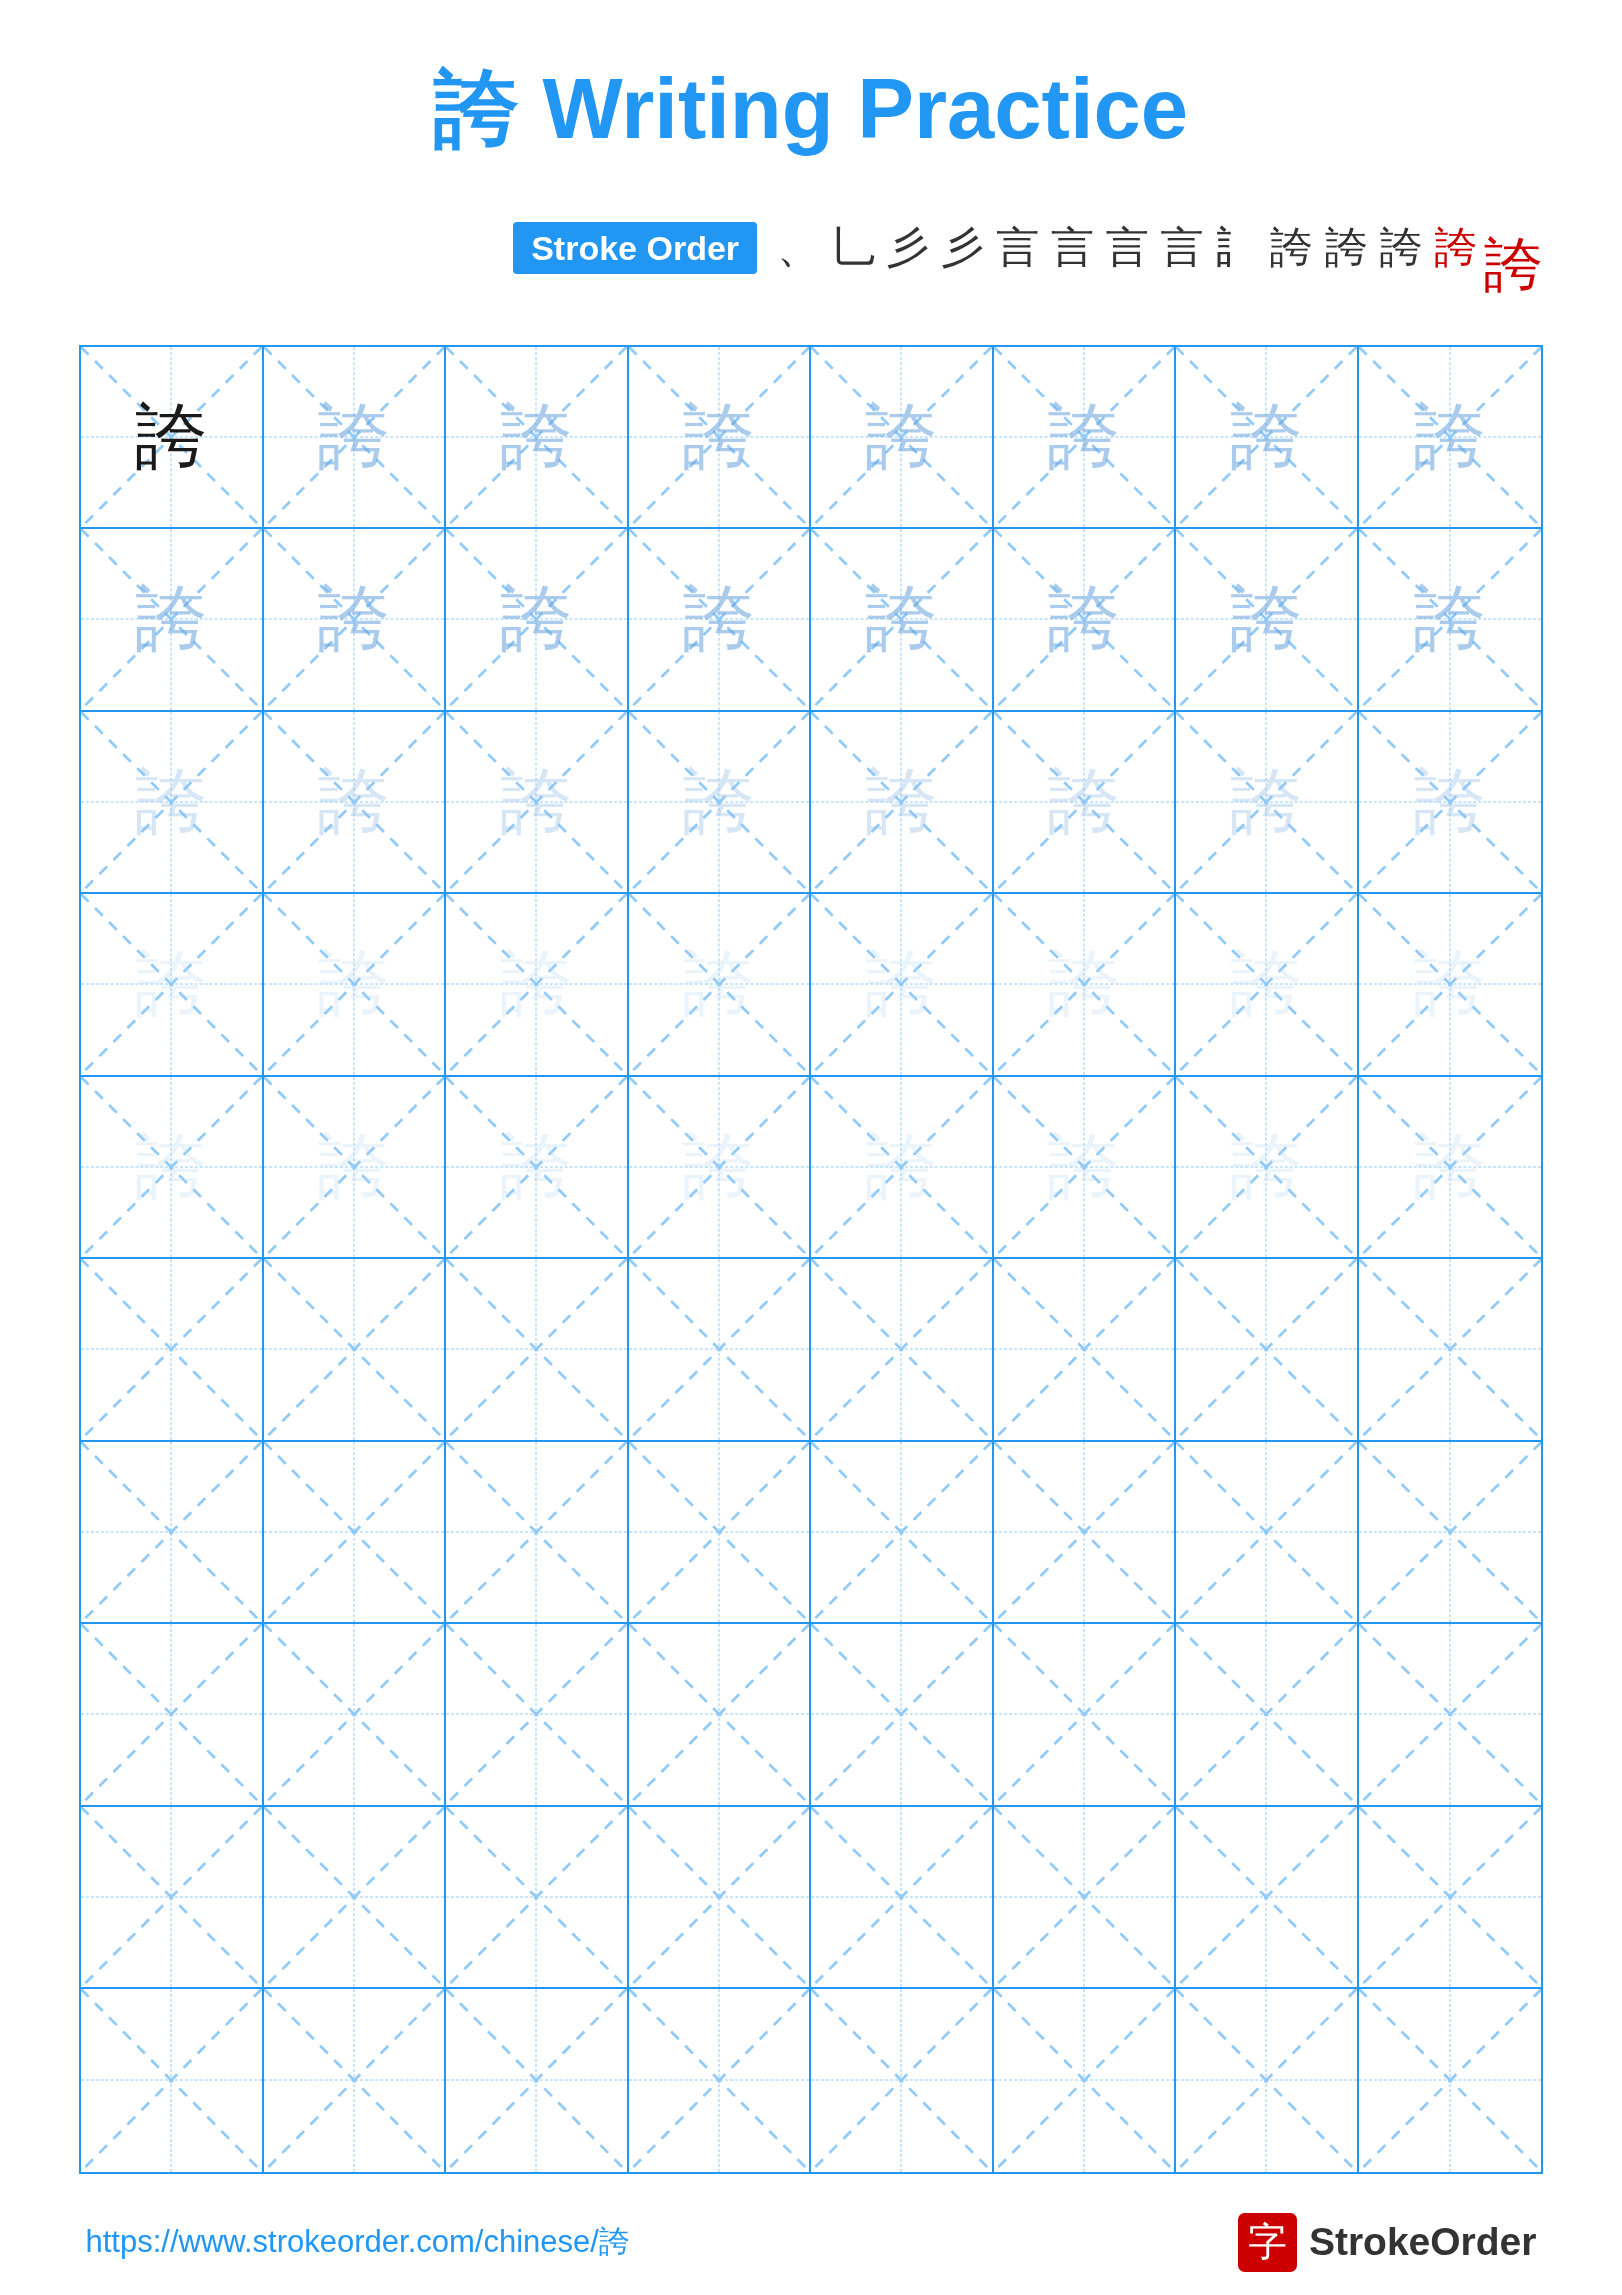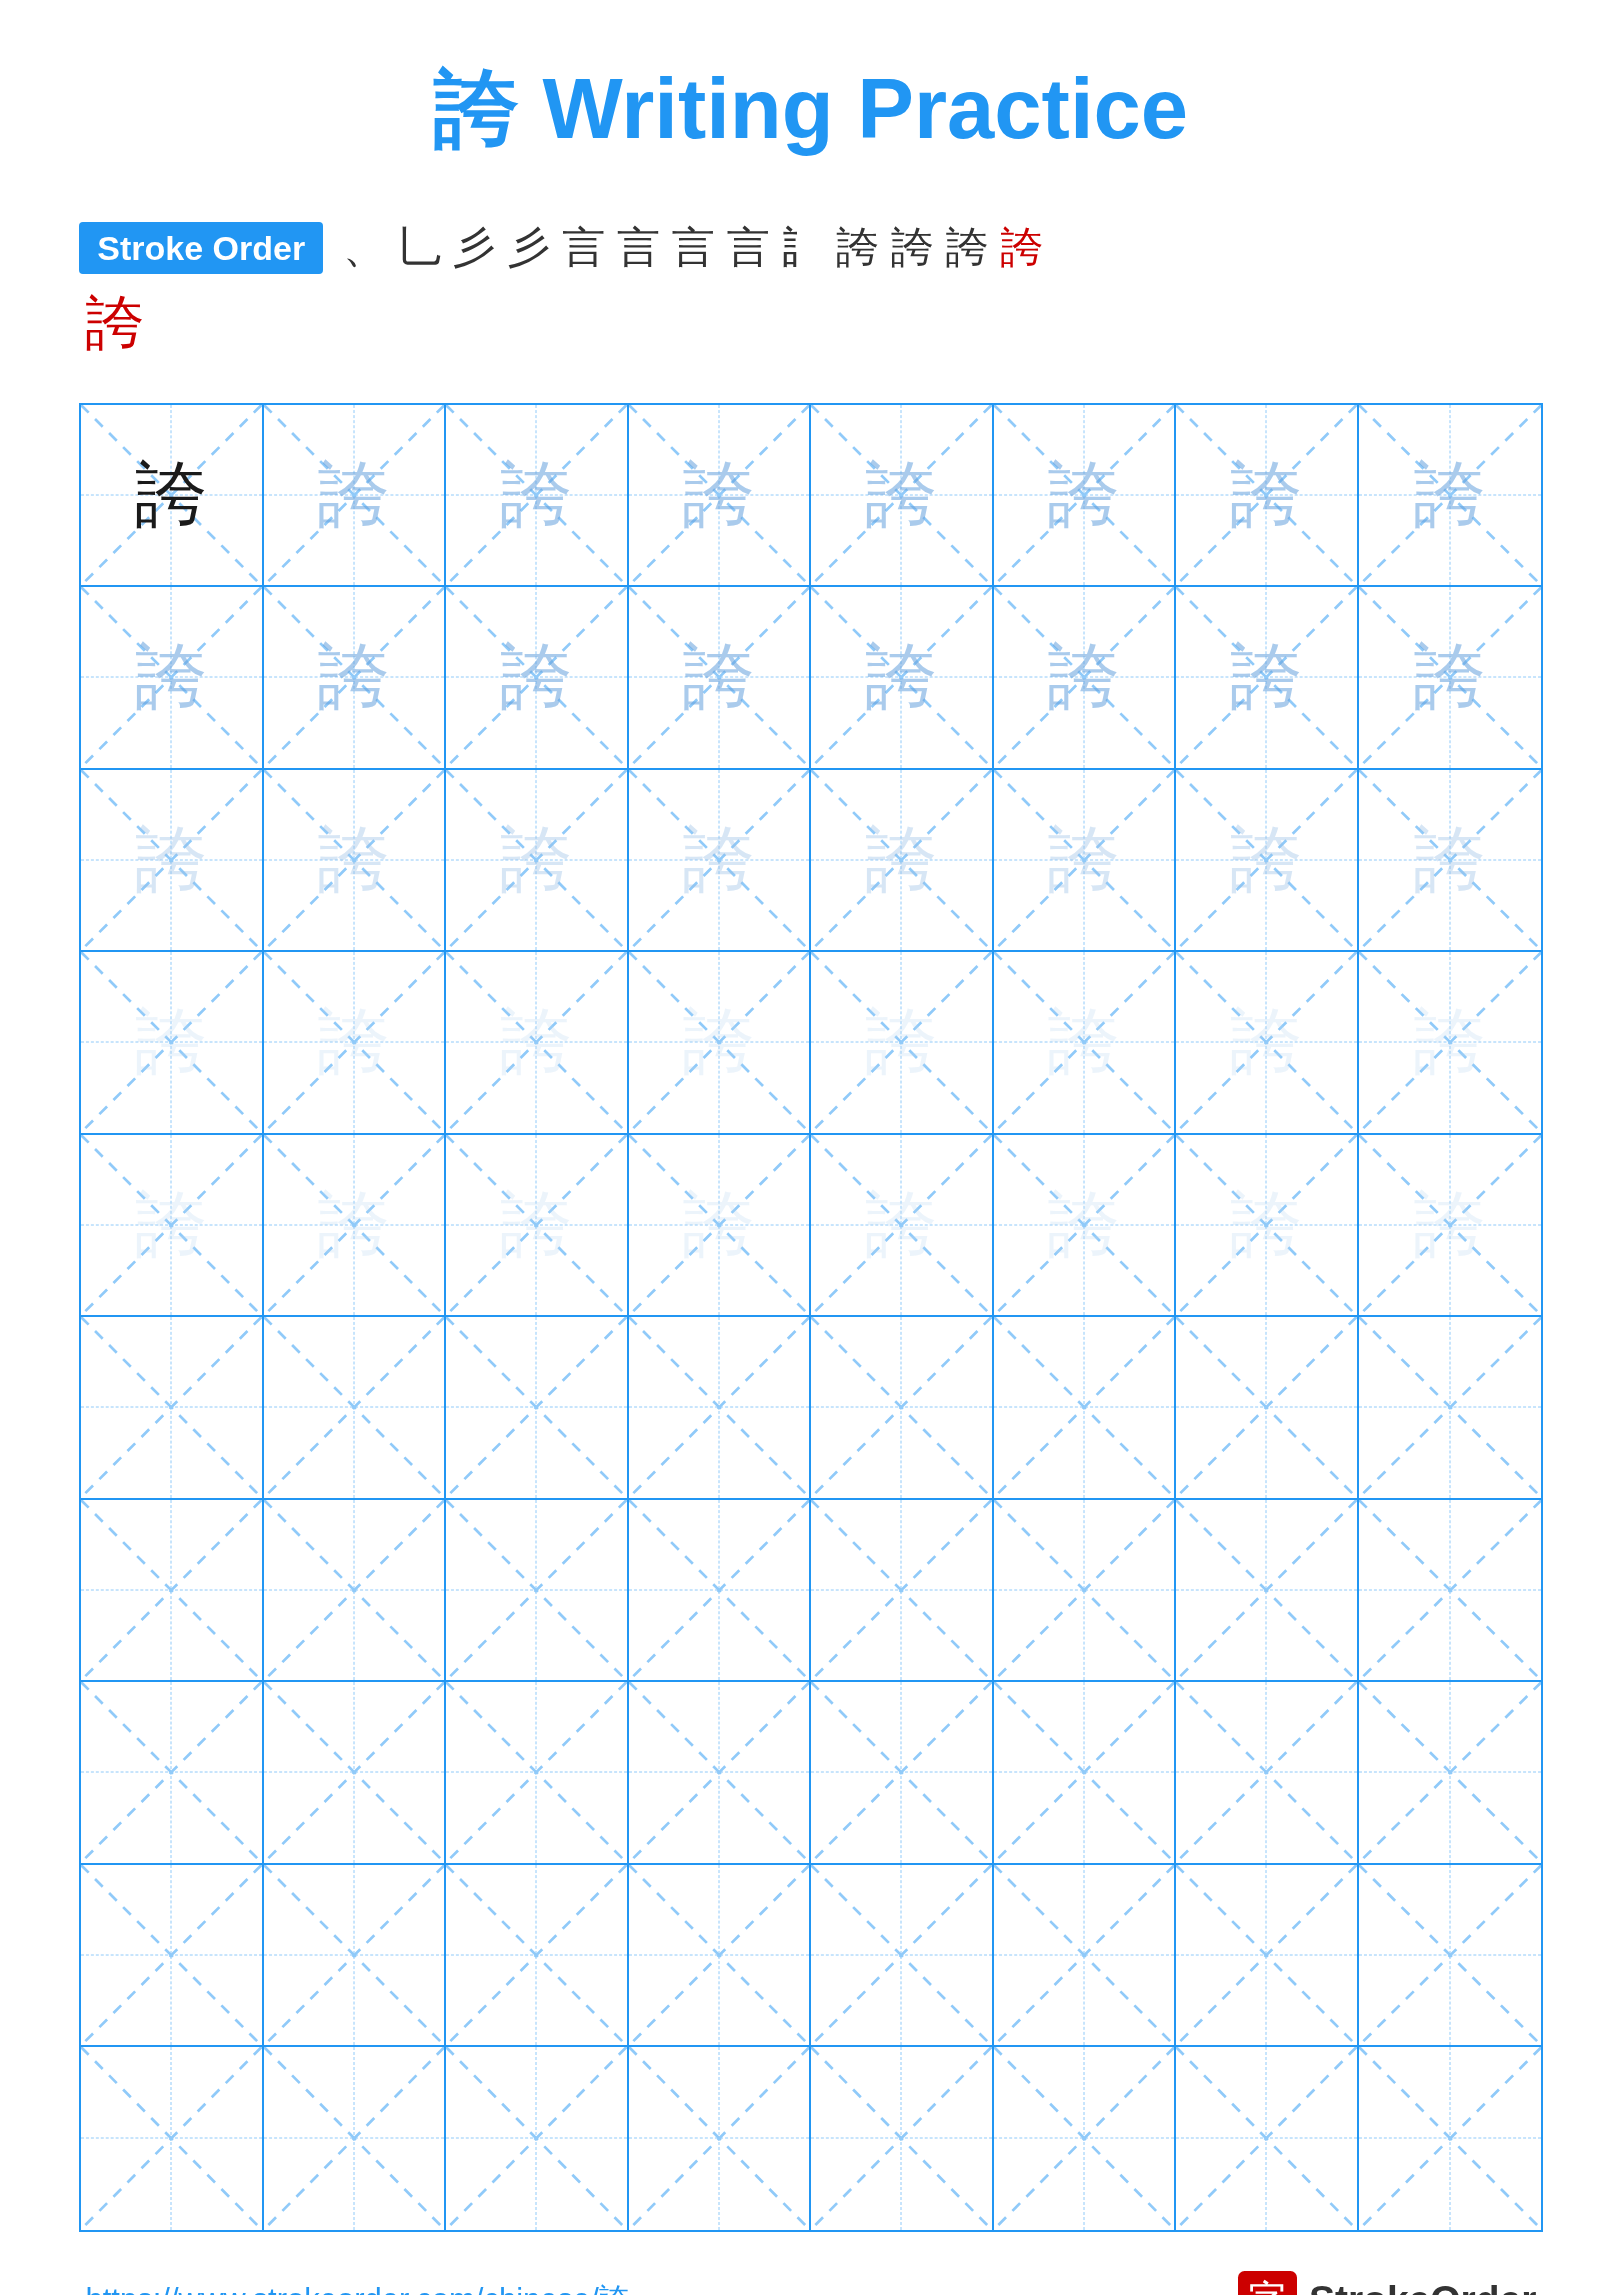--- a/index.html
+++ b/index.html
@@ -25,21 +25,21 @@
       font-size: 85px;
       color: #2196F3;
       font-weight: bold;
       margin-bottom: 52px;
       font-family: sans-serif;
     }
 
     .stroke-order-section {
       width: 100%;
       display: flex;
-      flex-direction: column;
+      flex-direction: row;
       align-items: flex-start;
       margin-bottom: 39px;
       justify-content: flex-end;
     }
 
     .stroke-order-row {
       display: flex;
       align-items: center;
       gap: 19.6px;
       flex-wrap: wrap;

